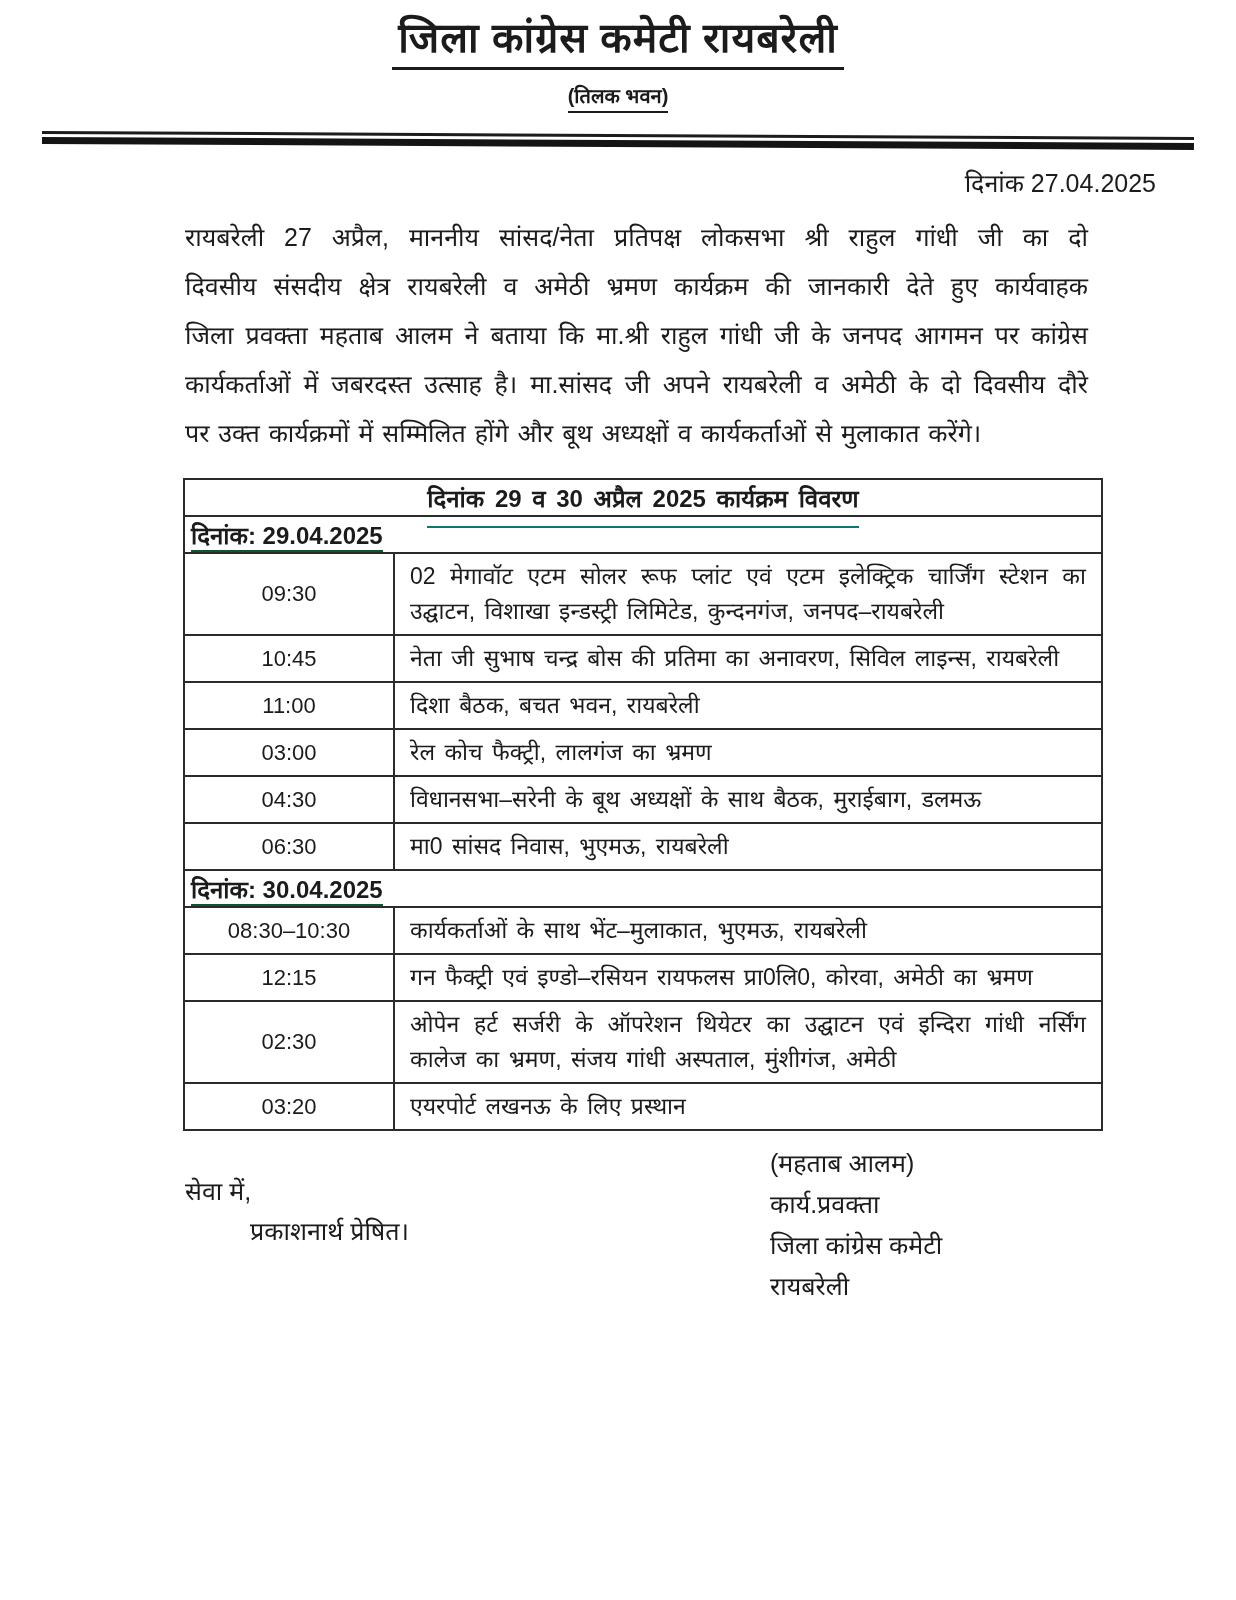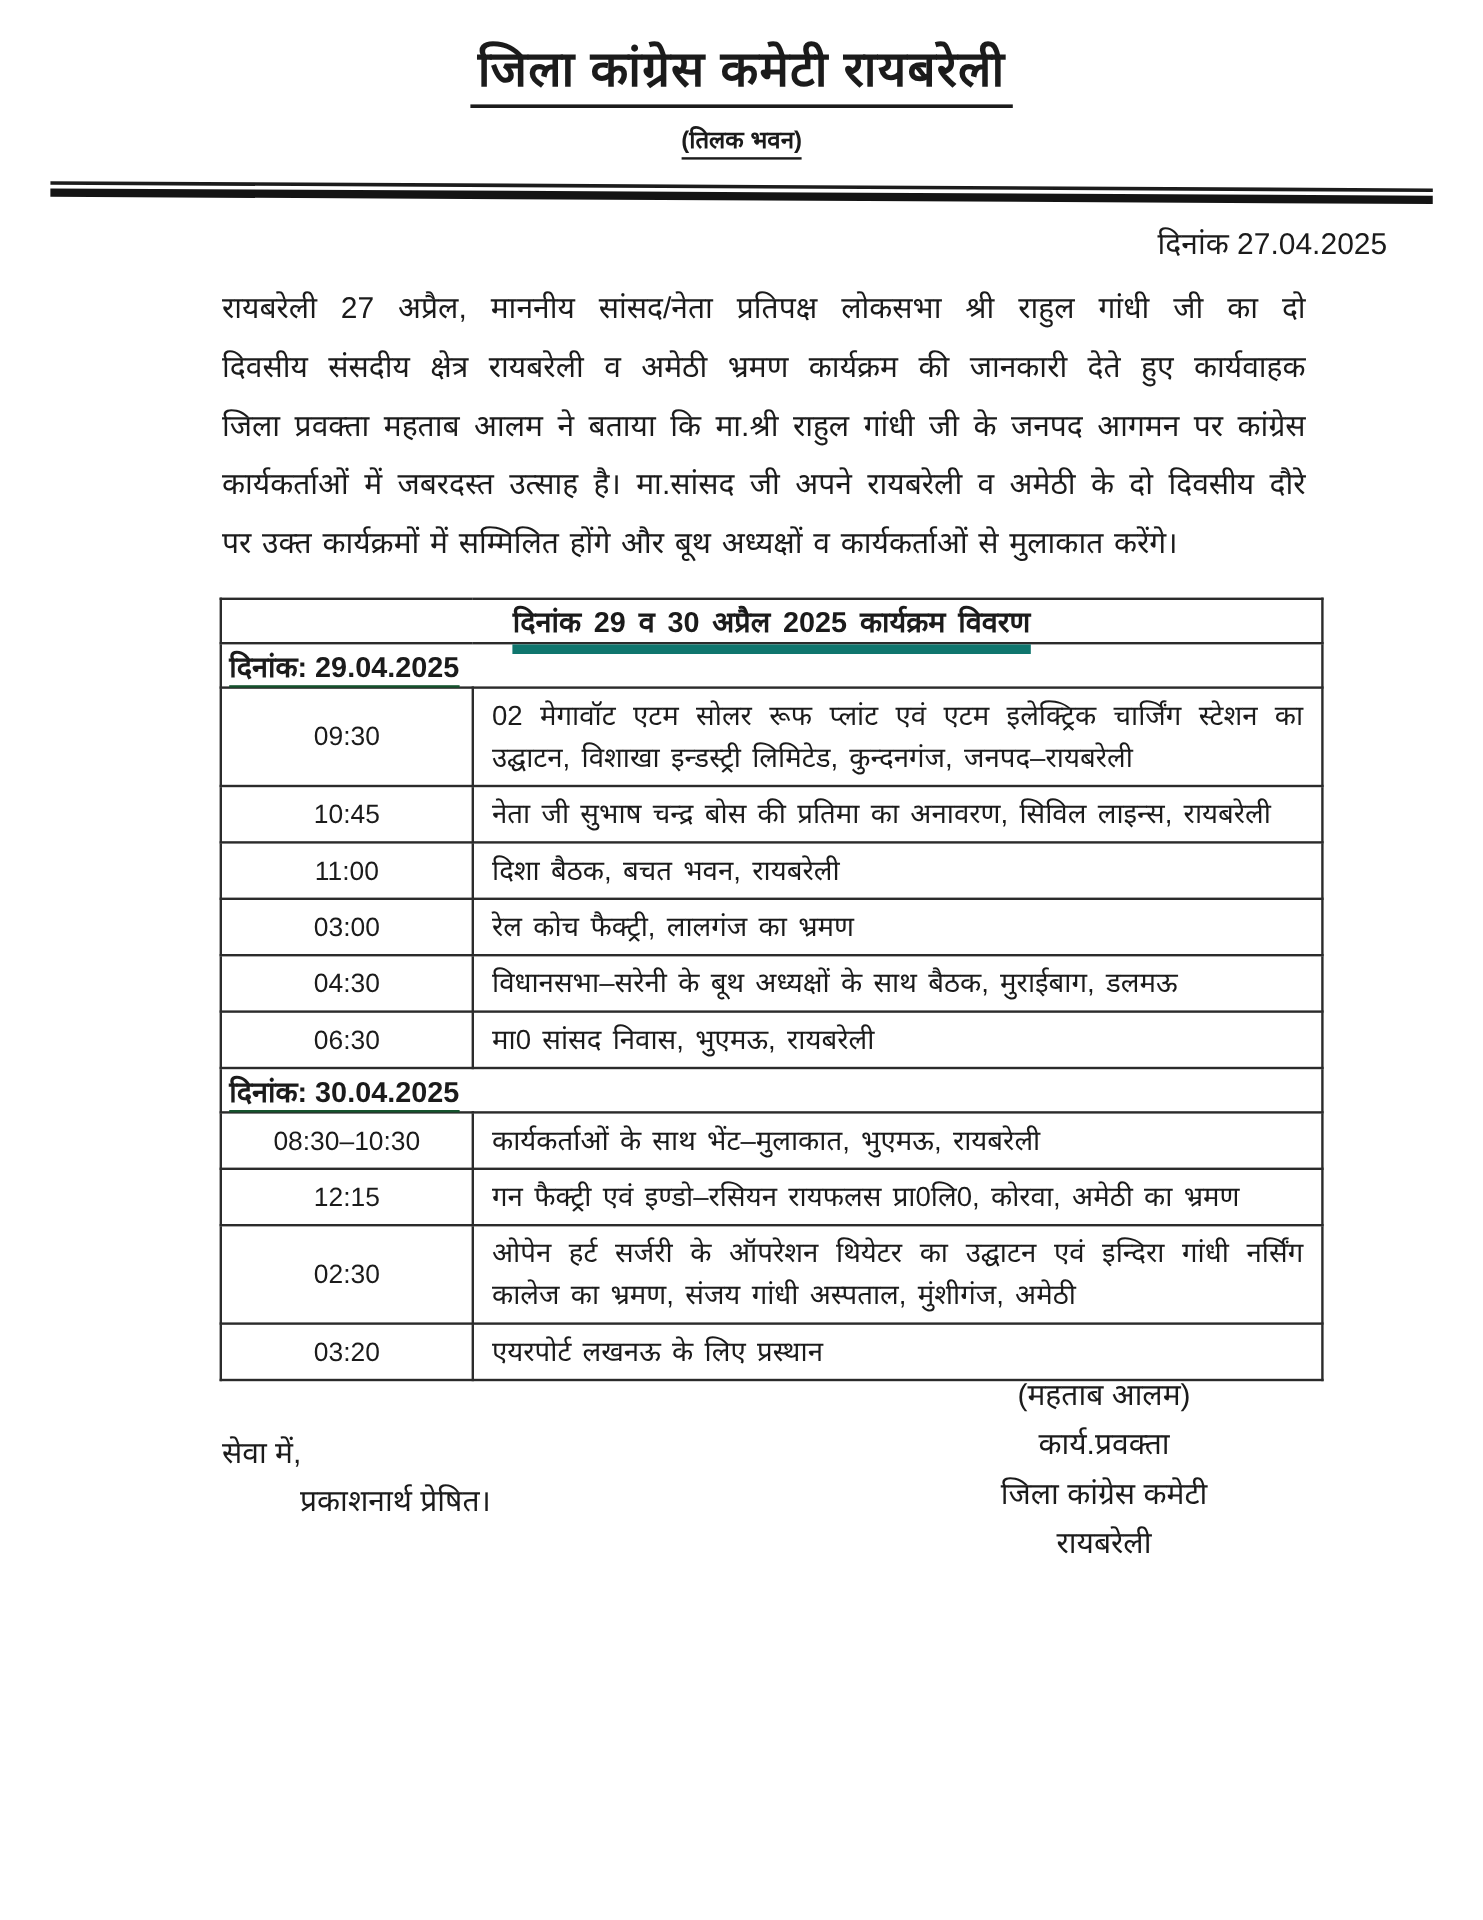--- a/index.html
+++ b/index.html
@@ -9,21 +9,21 @@
     width: 1236px;
     height: 1600px;
     margin: 0 auto;
     background: #ffffff;
     font-family: "Liberation Sans", "DejaVu Sans", sans-serif;
     color: #1b1b1b;
     overflow: hidden;
   }
 
   
-  .header { text-align: center; padding-top: 28px; text-decoration: underline; }
+  .header { text-align: center; padding-top: 8px; text-decoration: underline; }
   .doc-title {
     display: inline-block;
     font-size: 41px;
     font-weight: 700;
     letter-spacing: 1px;
     border-bottom: 3px solid #1b1b1b;
     padding: 0 6px 3px 6px;
   }
   .doc-subtitle-wrap { text-align: center; margin-top: 12px; }
   .doc-subtitle {
@@ -73,22 +73,22 @@
     font-size: 23px;
   }
   .schedule td {
     border: 2px solid #2b2b2b;
     vertical-align: middle;
   }
   .schedule .tbl-title-cell { text-align: center; height: 37px; }
   .tbl-title {
     font-weight: 700;
     font-size: 24px;
-    border-bottom: 8px solid #0f766e;
-    padding-bottom: 4px;
+    border-bottom: 2px solid #0f766e;
+    padding-bottom: 14px;
     word-spacing: 4px;
   }
   .schedule .day-cell { height: 37px; padding-left: 6px; }
   .day-label {
     font-weight: 700;
     font-size: 24px;
     border-bottom: 2px solid #14532d;
     padding-bottom: 1px;
   }
   .schedule .time-cell {
@@ -110,21 +110,20 @@
     font-size: 25px;
     line-height: 40px;
   }
   .closing .indent { padding-left: 65px; }
 
   .signature-block {
     position: absolute;
     left: 770px;
     top: 1143px;
     width: 300px;
-    text-align: center;
     font-size: 25px;
     line-height: 41px;
   }
 </style>
 </head>
 <body>
 
 <div class="page">
 
   <div class="header">

